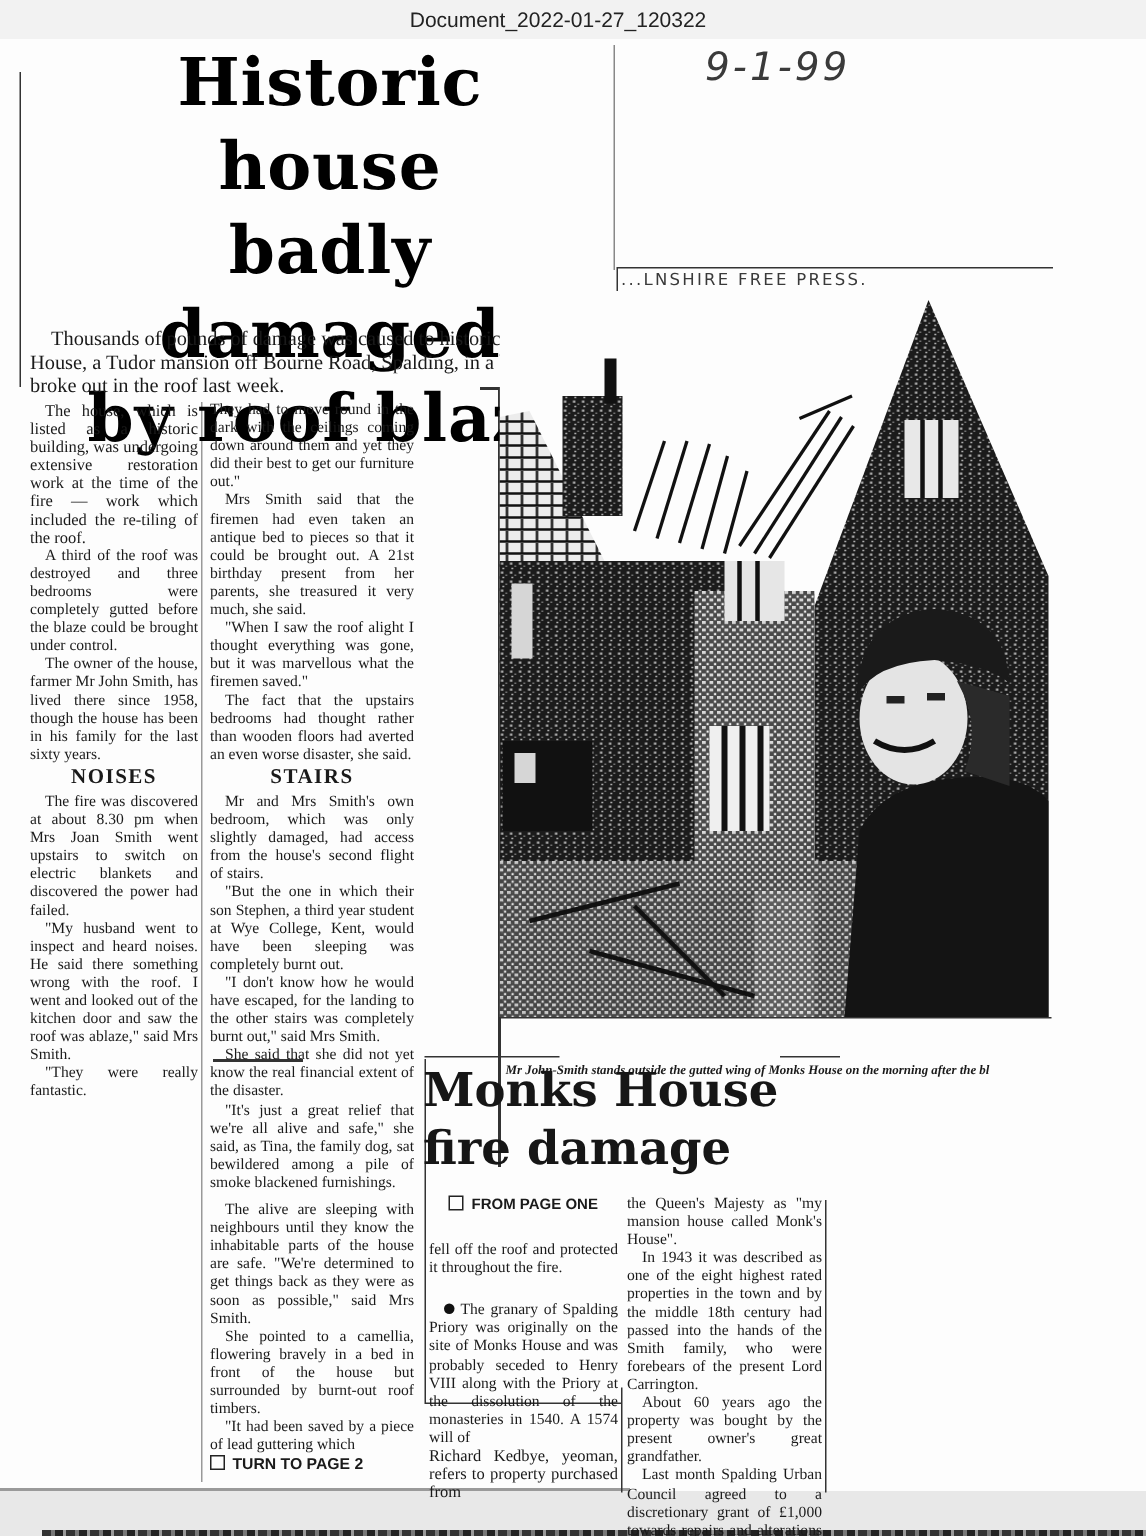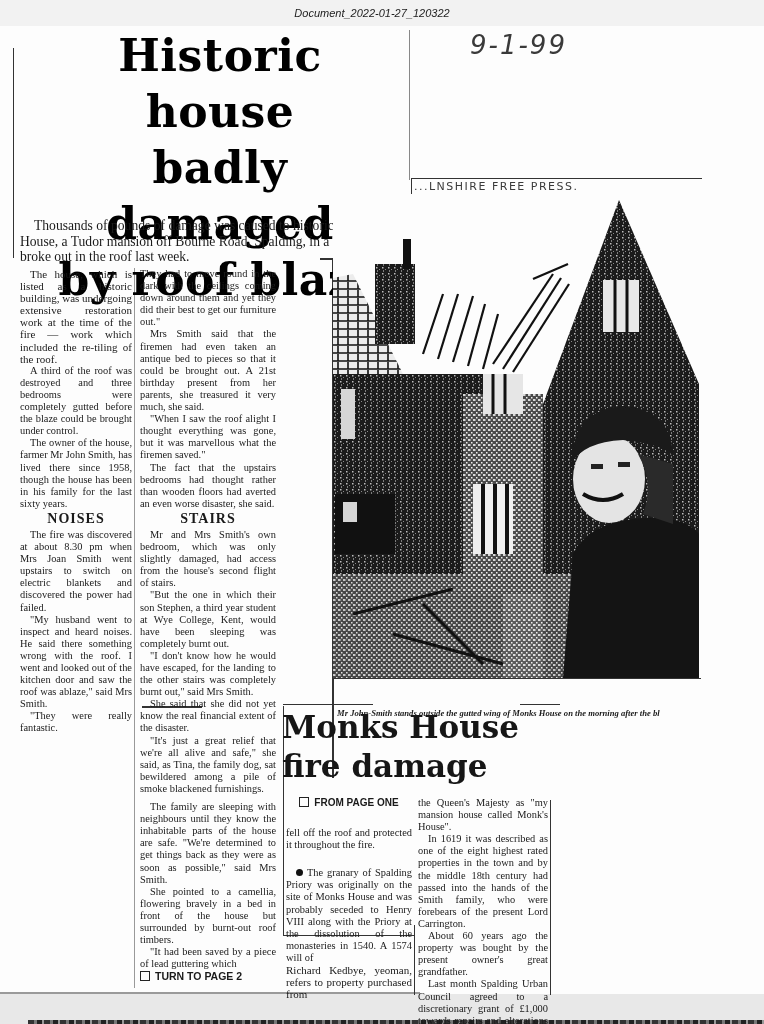--- a/index.html
+++ b/index.html
@@ -1,17 +1,17 @@
 <!DOCTYPE html>
 <html><head>
 <meta charset="utf-8">
 <style>
   html,body{margin:0;padding:0;}
   body{width:764px;height:1024px;background:#f2f2f2;position:relative;overflow:hidden;font-family:"Liberation Serif",serif;color:#1a1a1a;}
-  .titlebar{position:absolute;left:0;top:0;width:744px;height:26px;background:#f2f2f2;display:flex;align-items:center;justify-content:center;font-family:"Liberation Sans",sans-serif;font-size:11px;color:#222;font-style:italic;}
+  .titlebar{position:absolute;left:0;top:0;width:744px;height:26px;background:#f2f2f2;display:flex;align-items:center;justify-content:center;font-family:"Liberation Sans",sans-serif;font-size:14px;color:#222;}
   .page{position:absolute;left:0;top:26px;width:764px;height:968px;background:#fdfdfd;}
   .bottomstrip{position:absolute;left:0;top:994px;width:764px;height:30px;background:#e8e8e8;}
   .bottomstrip .scan{position:absolute;left:28px;top:26px;width:736px;height:4px;background:repeating-linear-gradient(90deg,#333 0 6px,#777 6px 9px,#222 9px 14px,#999 14px 16px);}
   .pageedge{position:absolute;left:0;top:992px;width:420px;height:2px;background:#9a9a9a;}
   .headline{position:absolute;left:40px;top:28px;width:360px;font-family:"DejaVu Serif",serif;font-weight:bold;font-size:44px;line-height:56px;text-align:center;letter-spacing:0.5px;color:#000000;}
   .vrule{position:absolute;background:#333;}
   .hrule{position:absolute;background:#333;}
   .standfirst{position:absolute;left:20px;top:218px;width:385px;font-size:13.6px;line-height:15.5px;text-indent:14px;}
   .col{position:absolute;font-size:10.4px;line-height:12.1px;text-align:justify;}
   .col p{margin:0;text-indent:10px;}
@@ -82,21 +82,21 @@
   <p style="text-indent:0;">They had to move round in the dark with the ceilings coming down around them and yet they did their best to get our furniture out."</p>
   <p>Mrs Smith said that the firemen had even taken an antique bed to pieces so that it could be brought out. A 21st birthday present from her parents, she treasured it very much, she said.</p>
   <p>"When I saw the roof alight I thought everything was gone, but it was marvellous what the firemen saved."</p>
   <p>The fact that the upstairs bedrooms had thought rather than wooden floors had averted an even worse disaster, she said.</p>
   <h4>STAIRS</h4>
   <p>Mr and Mrs Smith's own bedroom, which was only slightly damaged, had access from the house's second flight of stairs.</p>
   <p>"But the one in which their son Stephen, a third year student at Wye College, Kent, would have been sleeping was completely burnt out.</p>
   <p>"I don't know how he would have escaped, for the landing to the other stairs was completely burnt out," said Mrs Smith.</p>
   <p>She said that she did not yet know the real financial extent of the disaster.</p>
   <p>"It's just a great relief that we're all alive and safe," she said, as Tina, the family dog, sat bewildered among a pile of smoke blackened furnishings.</p>
-  <p style="margin-top:6px;">The family are sleeping with neighbours until they know the inhabitable parts of the house are safe. "We're determined to get things back as they were as soon as possible," said Mrs Smith.</p>
+  <p style="margin-top:6px;">The alive are sleeping with neighbours until they know the inhabitable parts of the house are safe. "We're determined to get things back as they were as soon as possible," said Mrs Smith.</p>
   <p>She pointed to a camellia, flowering bravely in a bed in front of the house but surrounded by burnt-out roof timbers.</p>
   <p>"It had been saved by a piece of lead guttering which</p>
   <p class="turn"><span class="box-icon"></span><span>TURN TO PAGE 2</span></p>
 </div>
 
 <div class="photo">
   <svg width="368" height="484" viewBox="0 0 368 484" xmlns="http://www.w3.org/2000/svg">
     <defs>
       <pattern id="grain" width="6" height="6" patternUnits="userSpaceOnUse">
         <rect width="6" height="6" fill="#1b1b1b"></rect>
@@ -185,16 +185,16 @@
 
 <div class="col" style="left:286px;top:797px;width:126px;">
   <div class="fromhead"><span class="box-icon"></span><span>FROM PAGE ONE</span></div>
   <p style="text-indent:0;">fell off the roof and protected it throughout the fire.</p>
   <p style="margin-top:16px;"><span class="bullet"></span><span>The granary of Spalding Priory was originally on the site of Monks House and was probably seceded to Henry VIII along with the Priory at the dissolution of the monasteries in 1540. A 1574 will of</span></p>
   <p class="bold-line" style="text-indent:0;">Richard Kedbye, yeoman, refers to property purchased from</p>
 </div>
 
 <div class="col" style="left:418px;top:797px;width:130px;">
   <p style="text-indent:0;">the Queen's Majesty as "my mansion house called Monk's House".</p>
-  <p>In 1619 it was described as one of the eight highest rated properties in the town and by the middle 18th century had passed into the hands of the Smith family, who were forebears of the present Lord Carrington.</p>
+  <p>In 1943 it was described as one of the eight highest rated properties in the town and by the middle 18th century had passed into the hands of the Smith family, who were forebears of the present Lord Carrington.</p>
   <p>About 60 years ago the property was bought by the present owner's great grandfather.</p>
   <p>Last month Spalding Urban Council agreed to a discretionary grant of £1,000 towards repairs and alterations to the house, which were expected to cost £6,250. The grant has not yet been made.</p>
 </div>
 
 </body></html>

